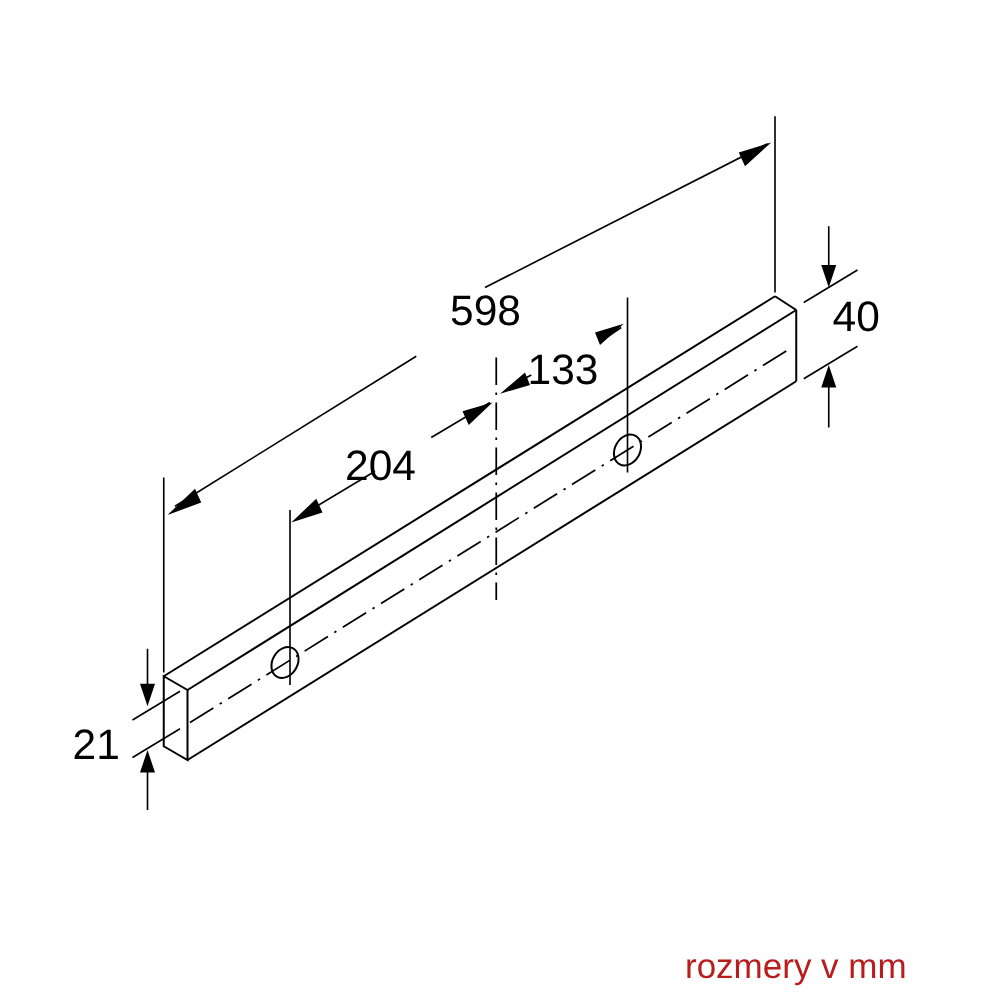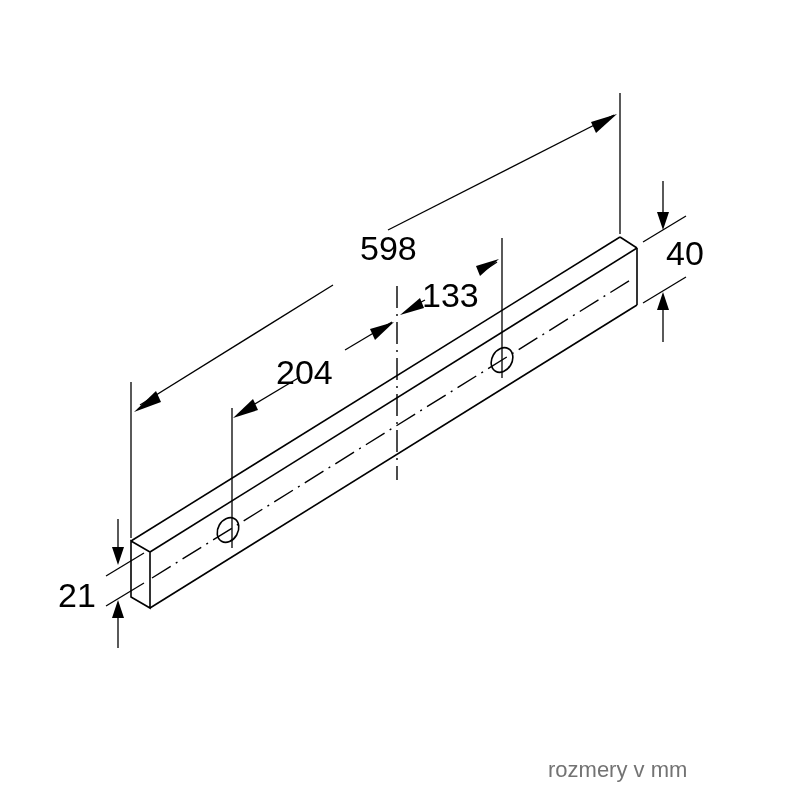--- a/index.html
+++ b/index.html
@@ -3,21 +3,21 @@
 <meta charset="utf-8">
 <style>
   html, body { margin: 0; padding: 0; background: #ffffff; }
   body { width: 800px; height: 800px; position: relative; overflow: hidden; font-family: "Liberation Sans", sans-serif; }
   svg { position: absolute; left: 0; top: 0; }
   .ln { stroke: #000; stroke-width: 1.6; fill: none; }
   .thin { stroke: #000; stroke-width: 1.3; fill: none; }
   .dash { stroke: #000; stroke-width: 1.4; fill: none; stroke-dasharray: 22 6 2 6; }
   .arr { fill: #000; stroke: none; }
   .dim { font-family: "Liberation Sans", sans-serif; font-size: 34px; fill: #000; }
-  .unit { position: absolute; left: 548px; top: 757px; font-size: 22px; color: #737373; }
+  .unit { position: absolute; left: 548px; top: 757px; font-size: 28px; color: #b91c1c; }
 </style>
 </head>
 <body>
 
 <svg width="800" height="800" viewBox="0 0 800 800">
 
   <g>
 
     <polygon class="ln" points="131,541 150,552 150,608 131,597"></polygon>
 

